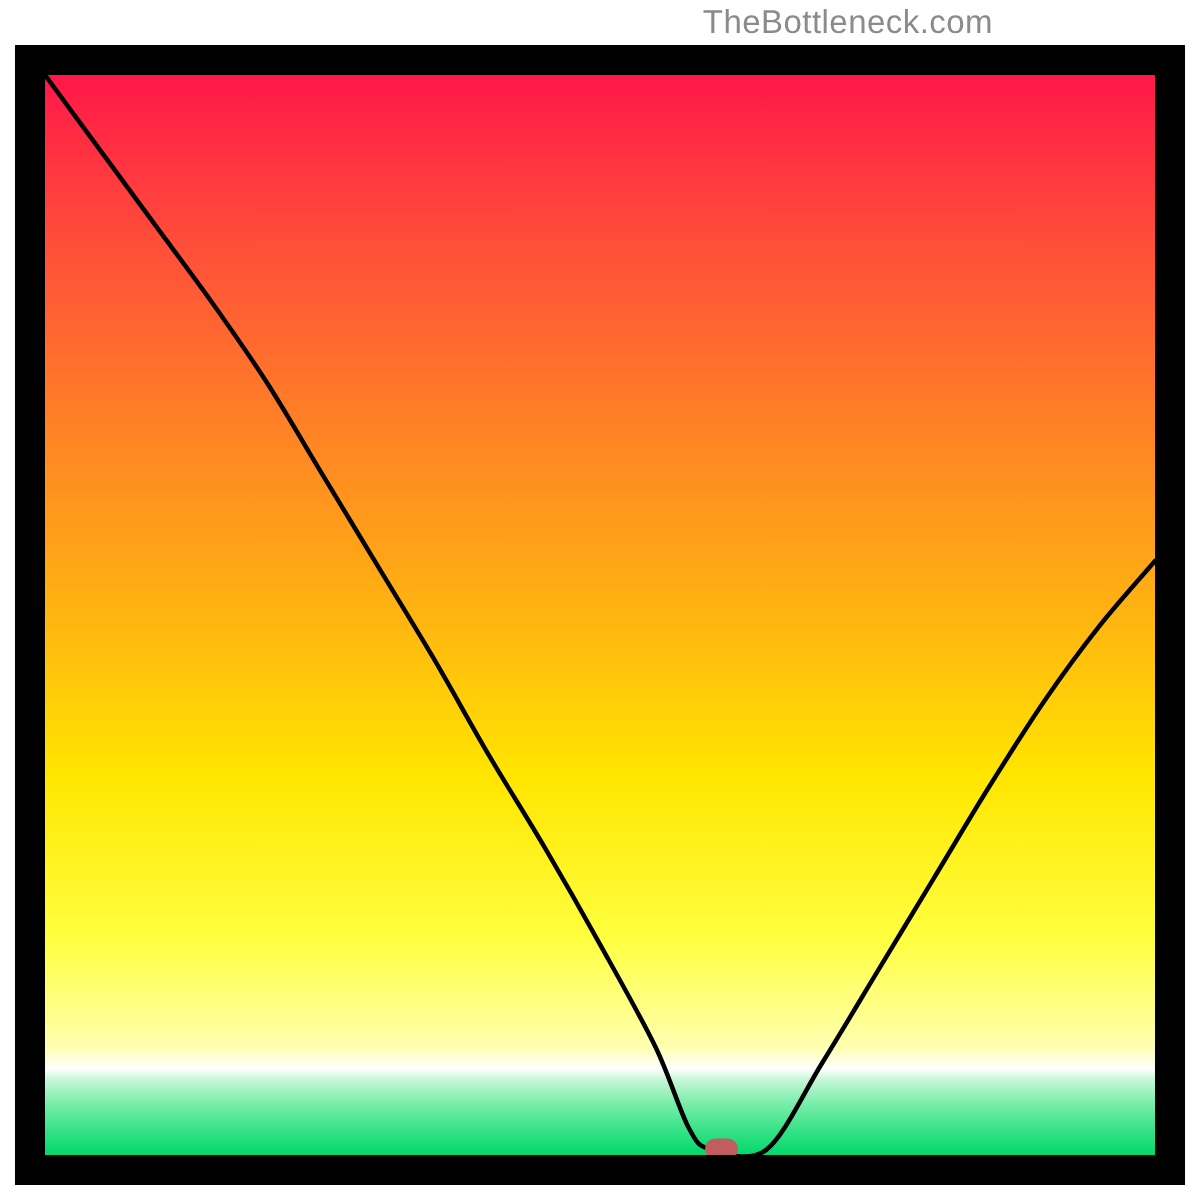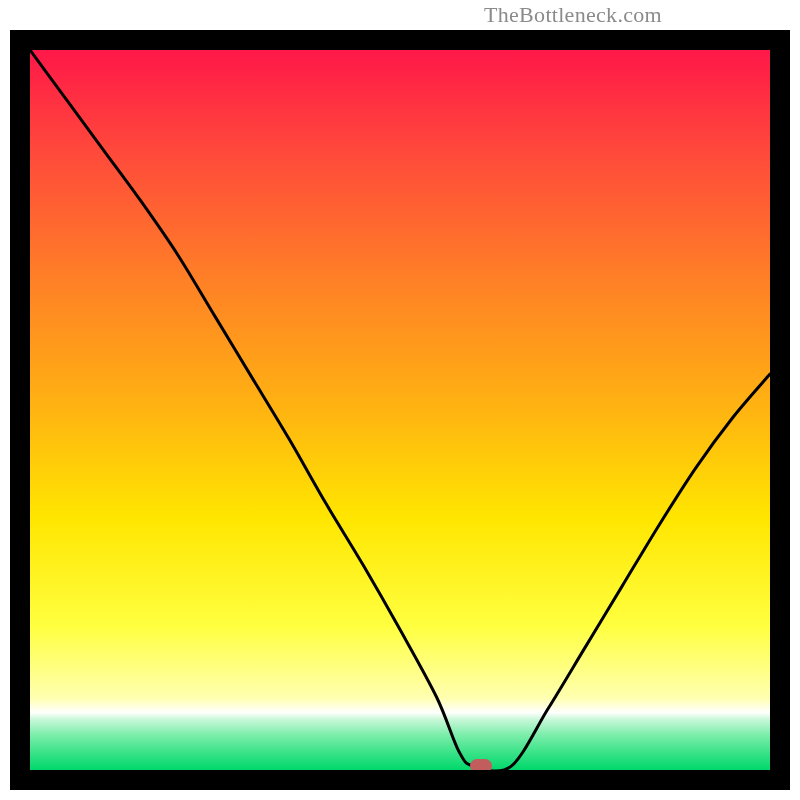--- a/index.html
+++ b/index.html
@@ -8,21 +8,20 @@
     width: 800px;
     height: 800px;
     background: #ffffff;
     overflow: hidden;
     font-family: Arial, Helvetica, sans-serif;
   }
   .container {
     position: relative;
     width: 676px;
     height: 800px;
-    font-family: Liberation Serif, serif;
   }
   .attribution {
     position: absolute;
     top: 2px;
     right: 14px;
     color: #8b8b8b;
     font-size: 22px;
     font-weight: 500;
     letter-spacing: 0.3px;
     z-index: 30;

